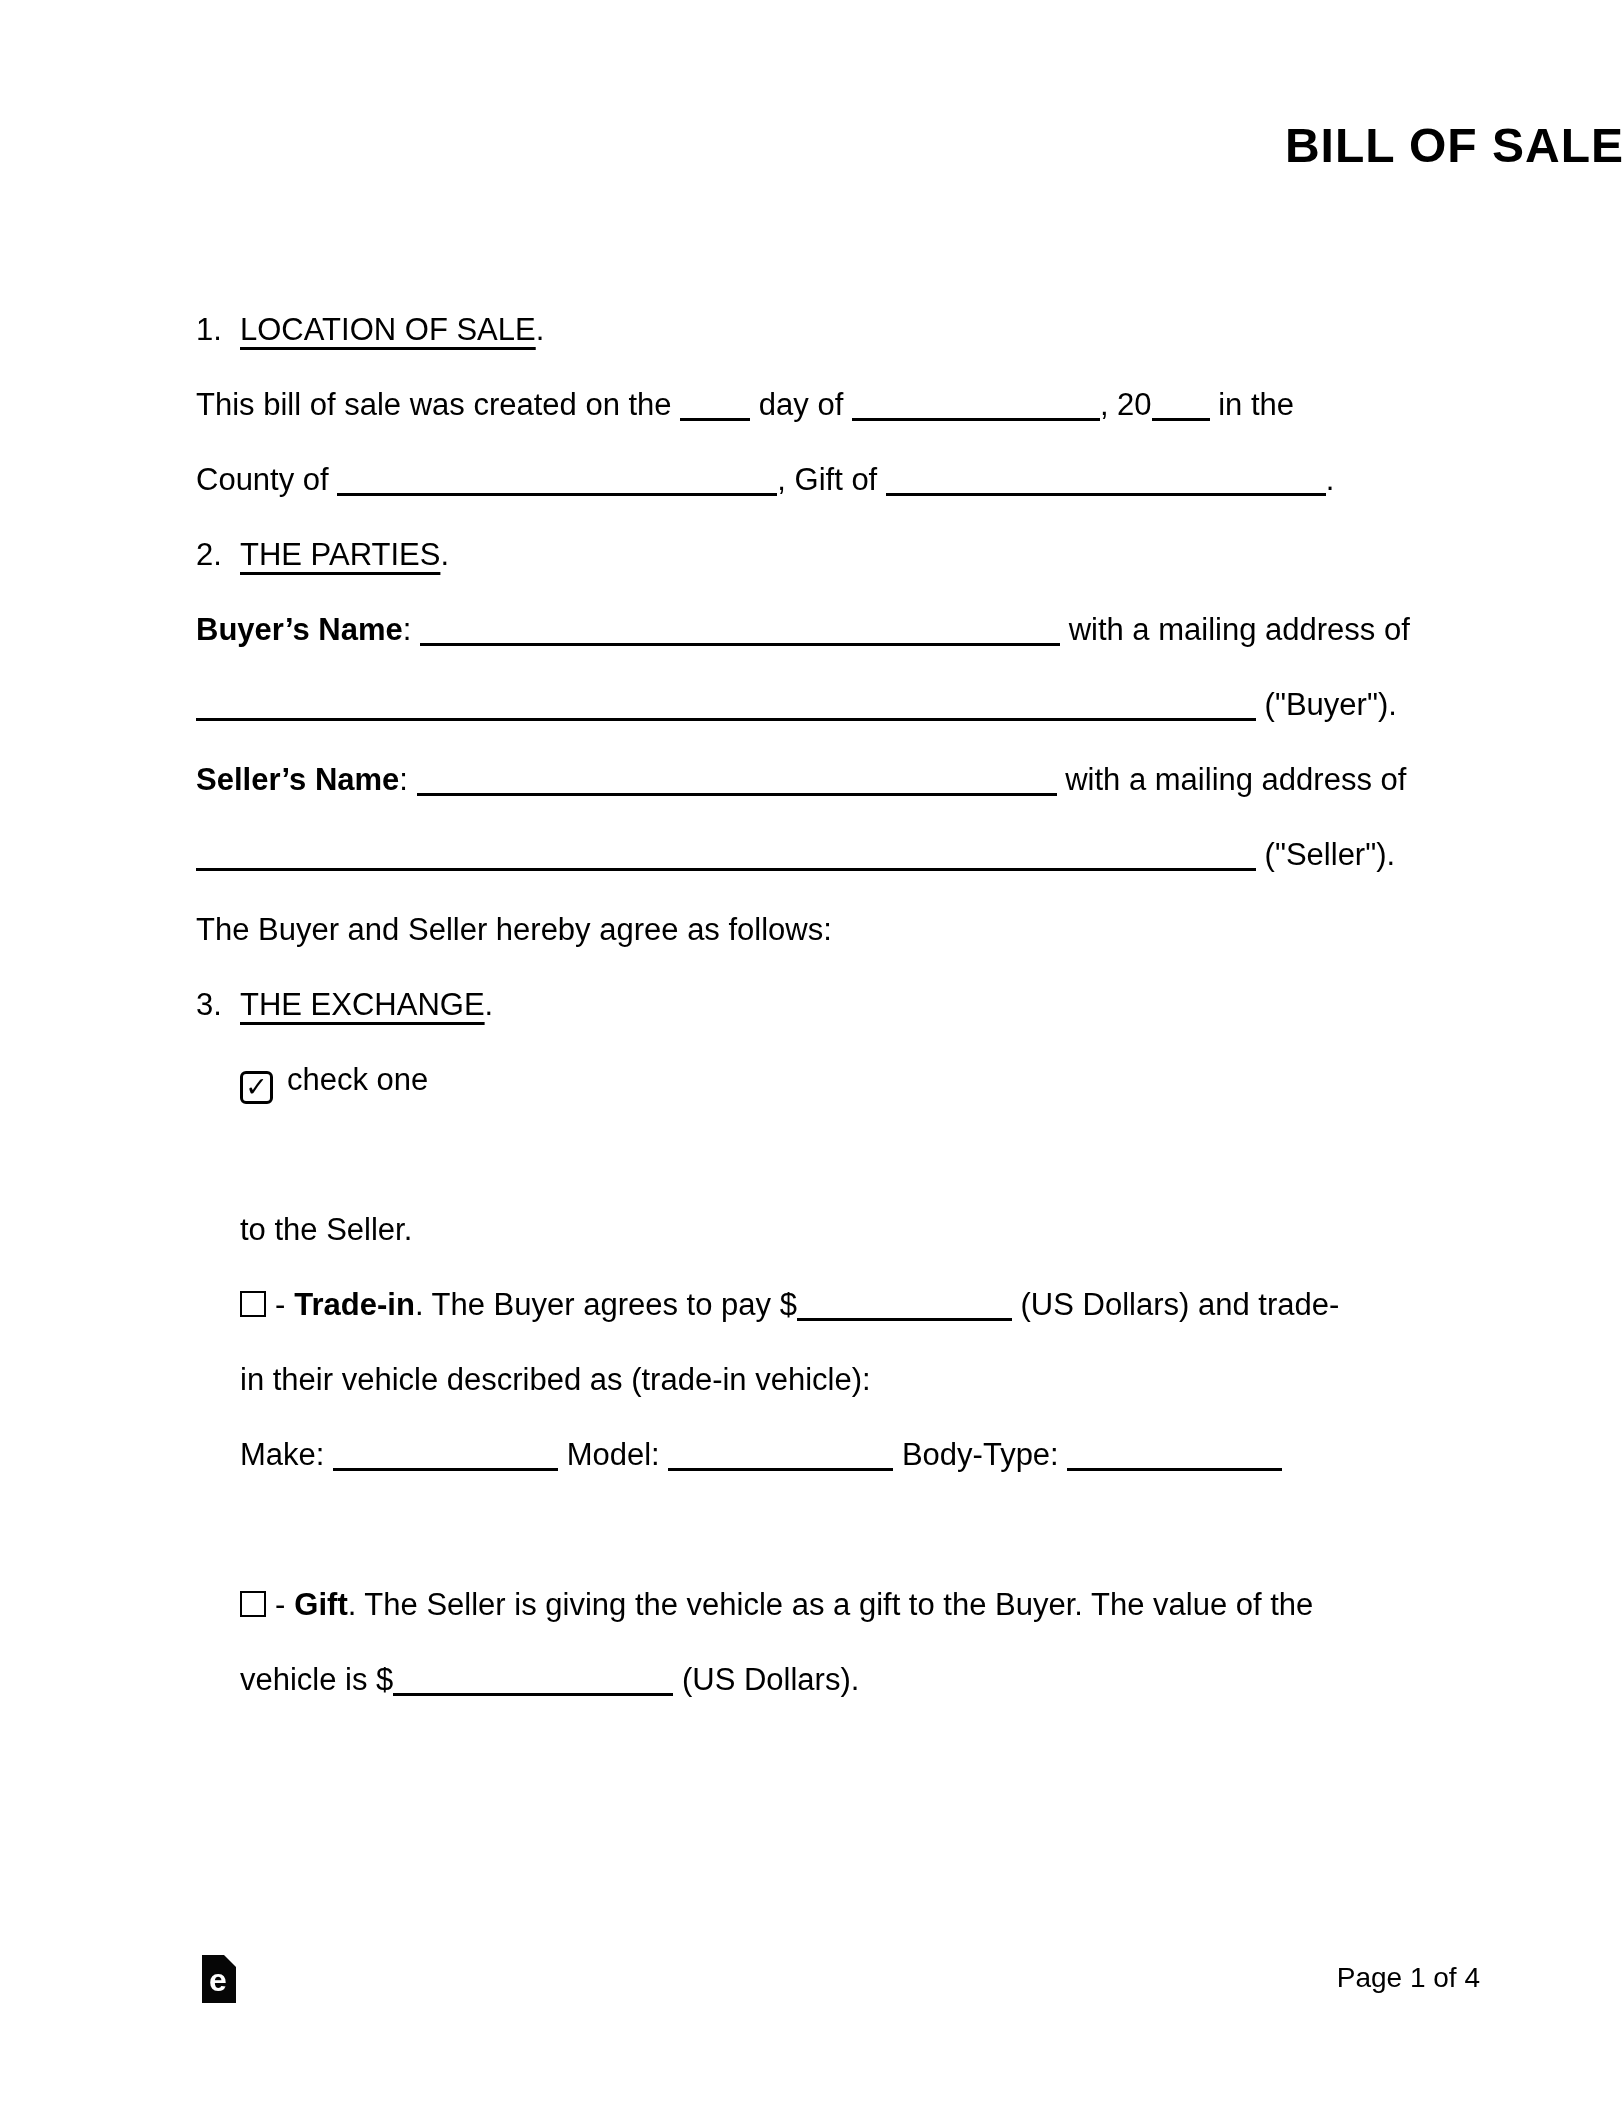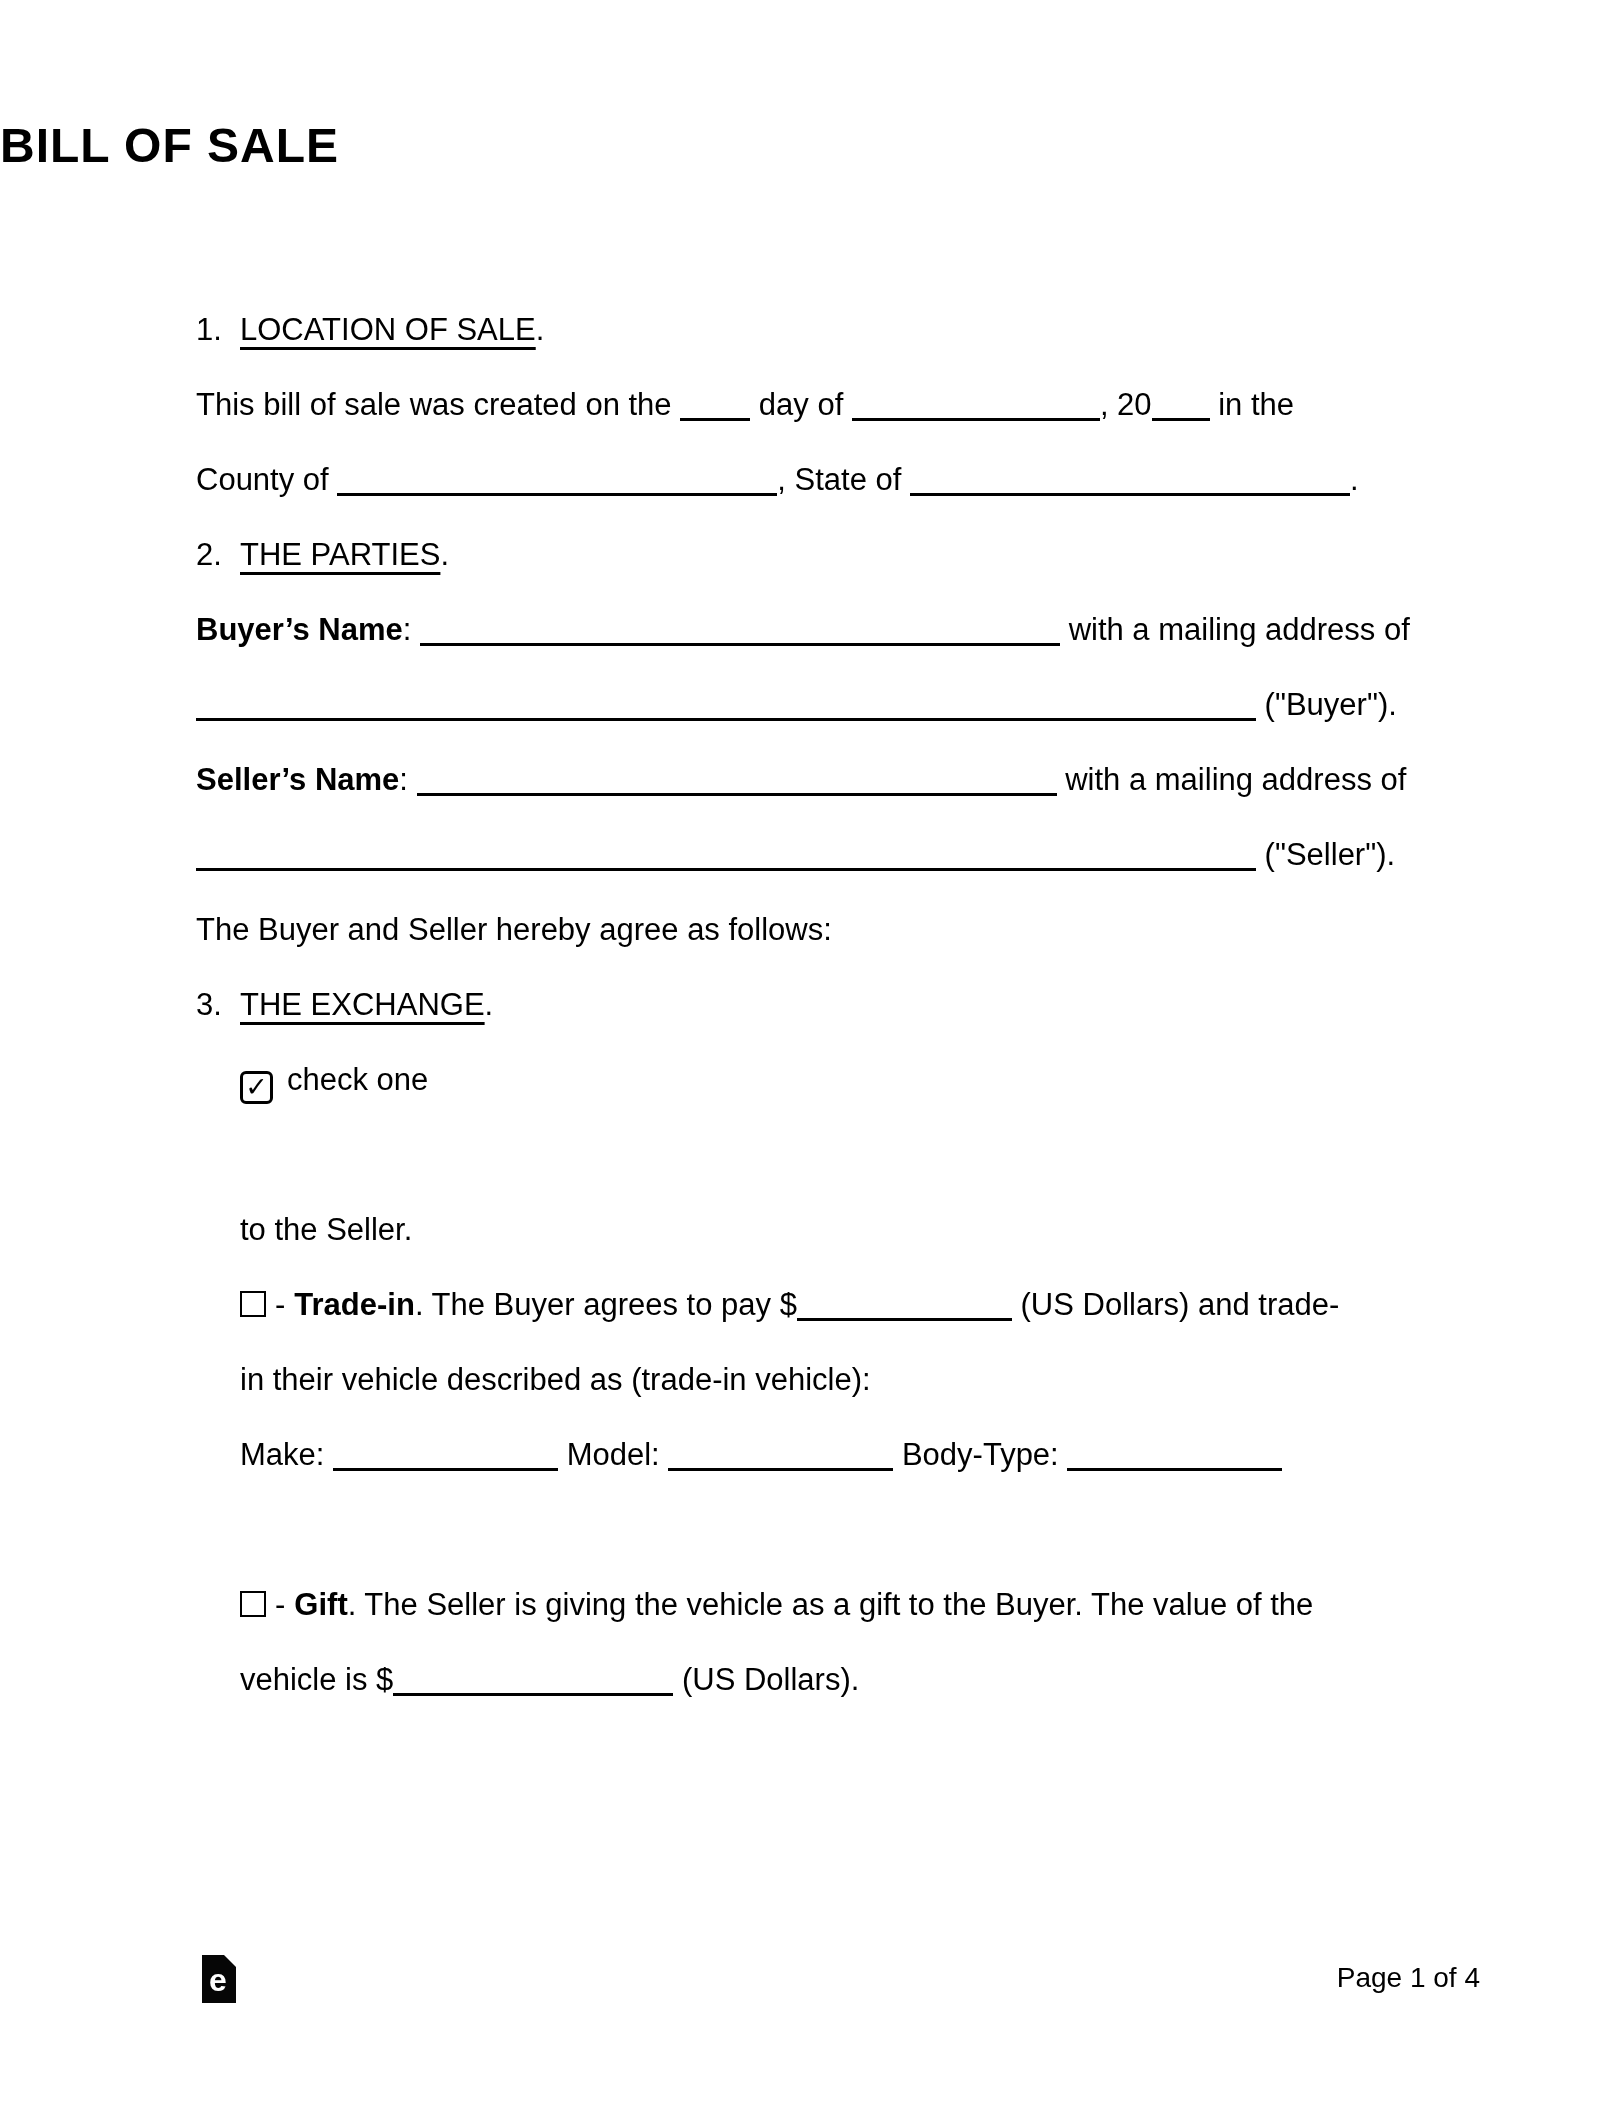--- a/index.html
+++ b/index.html
@@ -11,21 +11,21 @@
     font-family: "Liberation Sans", "DejaVu Sans", sans-serif;
     color: #000;
     overflow: hidden;
   }
   .title {
     position: absolute;
     top: 118px;
     left: 0;
     width: 100%;
     margin: 0;
-    text-align: left;
+    text-align: right;
     font-size: 48px;
     font-weight: bold;
     letter-spacing: 1px;
   }
   .line {
     position: absolute;
     white-space: nowrap;
     font-size: 31px;
     line-height: 40px;
     height: 40px;
@@ -115,21 +115,21 @@
 
   <div class="line m1" style="top:310px">
     <span class="num">1.</span><span class="heading">LOCATION OF SALE</span><span>.</span>
   </div>
 
   <div class="line m1" style="top:385px">
     <span>This bill of sale was created on the </span><span class="blank" style="width:70px"></span><span> day of </span><span class="blank" style="width:248px"></span><span>, 20</span><span class="blank" style="width:58px"></span><span> in the</span>
   </div>
 
   <div class="line m1" style="top:460px">
-    <span>County of </span><span class="blank" style="width:440px"></span><span>, State of </span><span class="blank" style="width:440px"></span><span>.</span>
+    <span>County of </span><span class="blank" style="width:440px"></span><span>, Gift of </span><span class="blank" style="width:440px"></span><span>.</span>
   </div>
 
   <div class="line m1" style="top:535px">
     <span class="num">2.</span><span class="heading">THE PARTIES</span><span>.</span>
   </div>
 
   <div class="line m1" style="top:610px">
     <span class="b">Buyer’s Name</span><span>: </span><span class="blank" style="width:640px"></span><span> with a mailing address of</span>
   </div>
 

